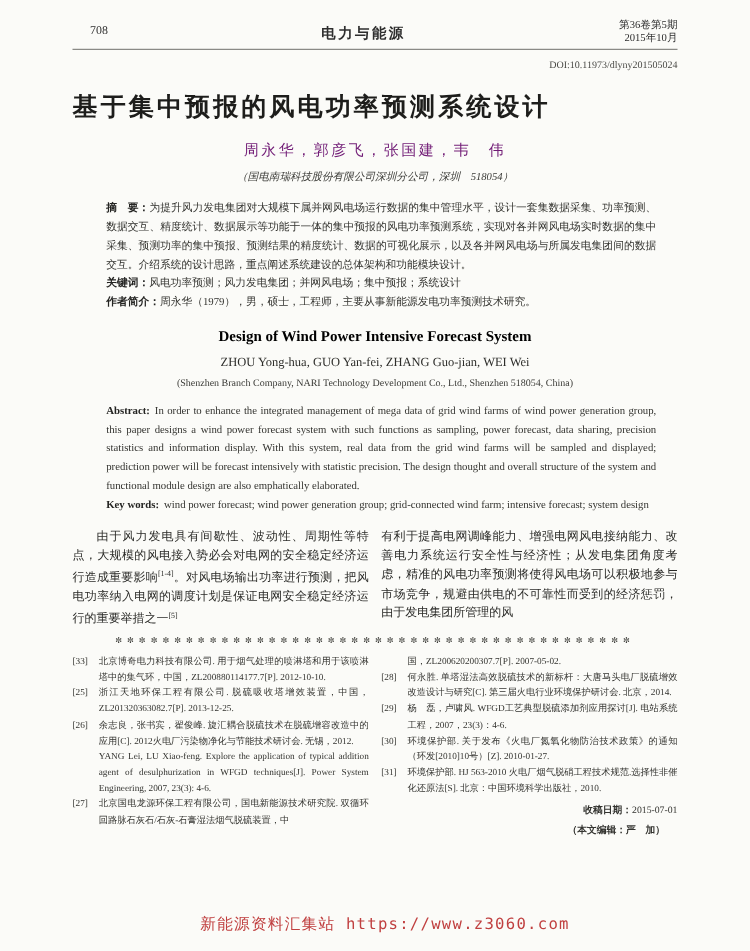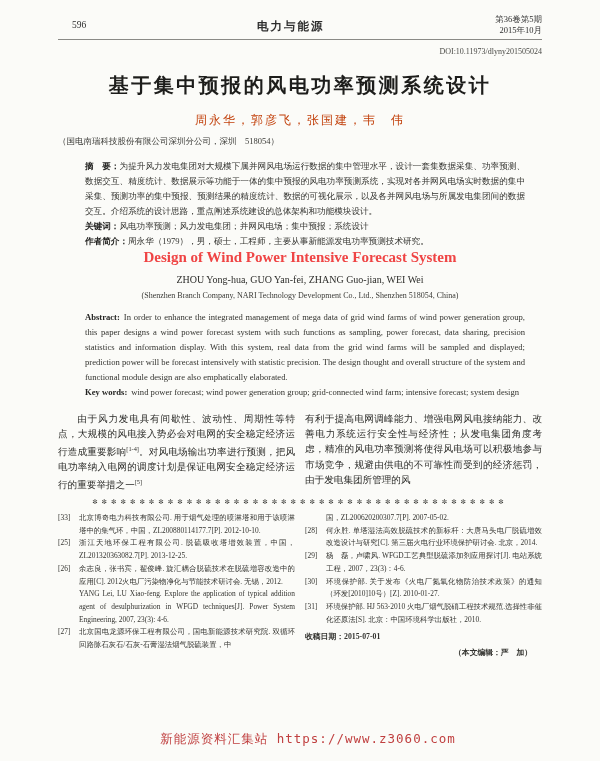--- a/index.html
+++ b/index.html
@@ -10,66 +10,66 @@
     font-family:"Liberation Serif", serif;color:#2e2e2e;
   }
   
   .hdr{display:flex;align-items:flex-start;justify-content:space-between;}
   .hdr .pgnum{font-size:9.5px;padding-left:14px;margin-top:6px;}
   .hdr .journal{font-size:11.5px;font-weight:bold;font-family:"Liberation Sans",sans-serif;letter-spacing:2px;margin-top:5px;}
   .hdr .issue{font-size:8.5px;text-align:right;line-height:11px;}
   .rule{border-top:1.2px solid #8a8a86;margin-top:3px;}
   .doi{text-align:right;font-size:8px;color:#4a4a46;margin-top:7px;font-family:"Liberation Serif",serif;}
   
-  .title-zh{margin:16px 0 0 0;text-align:center;font-size:20px;font-weight:bold;
+  .title-zh{margin:16px 0 0 0;text-align:left;font-size:20px;font-weight:bold;
     font-family:"Liberation Sans",sans-serif;letter-spacing:2.5px;color:#1d1d1b;}
-  .authors-zh{text-align:center;font-size:12px;margin-top:13px;letter-spacing:2px;color:#c2410c;font-family:Liberation Mono, monospace;}
-  .affil-zh{text-align:left;font-size:8.5px;margin-top:7px;color:#38383414;color:#3a3a36;}
+  .authors-zh{text-align:center;font-size:12px;margin-top:13px;letter-spacing:2px;color:#701a75;font-family:Liberation Mono, monospace;}
+  .affil-zh{text-align:center;font-size:8.5px;margin-top:7px;color:#38383414;color:#3a3a36;font-style:italic;}
   
   .meta{margin:11px 17px 0 27px;font-size:8.6px;line-height:15px;text-align:justify;color:#33332f;}
   .meta p{margin:0;}
   .meta b{font-family:"Liberation Sans",sans-serif;color:#242422;}
   .clc .pair{margin-right:22px;}
   
-  .title-en{margin:0 0 0 0;text-align:center;font-size:15px;font-weight:bold;color:#ef4444;}
+  .title-en{margin:13px 0 0 0;text-align:center;font-size:12px;font-weight:bold;color:#000000;}
   .authors-en{text-align:center;font-size:10px;margin-top:8px;color:#2d2d2a;}
   .affil-en{text-align:center;font-size:8px;margin-top:6px;color:#3a3a36;}
   .meta-en{margin:10px 17px 0 27px;font-size:8.6px;line-height:15px;text-align:justify;color:#33332f;}
   .meta-en p{margin:0;}
   .meta-en b{margin-right:4px;color:#242422;}
   
   .cols{display:flex;gap:10px;}
   .cols .col{flex:1;min-width:0;}
   .body-cols{margin-top:11px;font-size:9.6px;line-height:15.2px;text-align:justify;color:#2b2b28;}
   .body-cols p{margin:0;}
   .body-cols .indent{text-indent:2em;}
   .sup{font-size:6.3px;vertical-align:3.5px;letter-spacing:0;}
   
   .divider{margin-top:5px;height:10px;line-height:10px;text-align:center;
     white-space:nowrap;overflow:hidden;font-size:6.5px;letter-spacing:4px;color:#3c3c38;}
   
   .ref-cols{margin-top:5px;font-size:7.4px;line-height:12.7px;color:#33332f;}
   .ref{display:flex;}
   .ref-id{width:21px;flex:none;}
   .ref-text{flex:1;text-align:justify;}
-  .received{margin-top:5px;font-size:7.8px;font-weight:bold;}
+  .received{text-align:right;margin-top:5px;font-size:7.8px;}
   .received b{font-family:"Liberation Sans",sans-serif;}
   .editor{text-align:right;margin-top:3px;padding-right:10px;font-size:7.8px;font-weight:bold;}
   
   .footer{position:absolute;left:16px;right:0;bottom:13px;text-align:center;
     font-size:12.5px;letter-spacing:1px;color:#c04040;
     font-family:"DejaVu Sans Mono",monospace;}
 </style>
 </head>
 <body>
 
 <div class="page">
 
   <div class="hdr">
-    <span class="pgnum">596</span>
+    <span class="pgnum">708</span>
     <span class="journal">电力与能源</span>
     <span class="issue">
       <div>第36卷第5期</div>
       <div>2015年10月</div>
     </span>
   </div>
   <div class="rule"></div>
 
   <div class="doi">DOI:10.11973/dlyny201505024</div>
 

